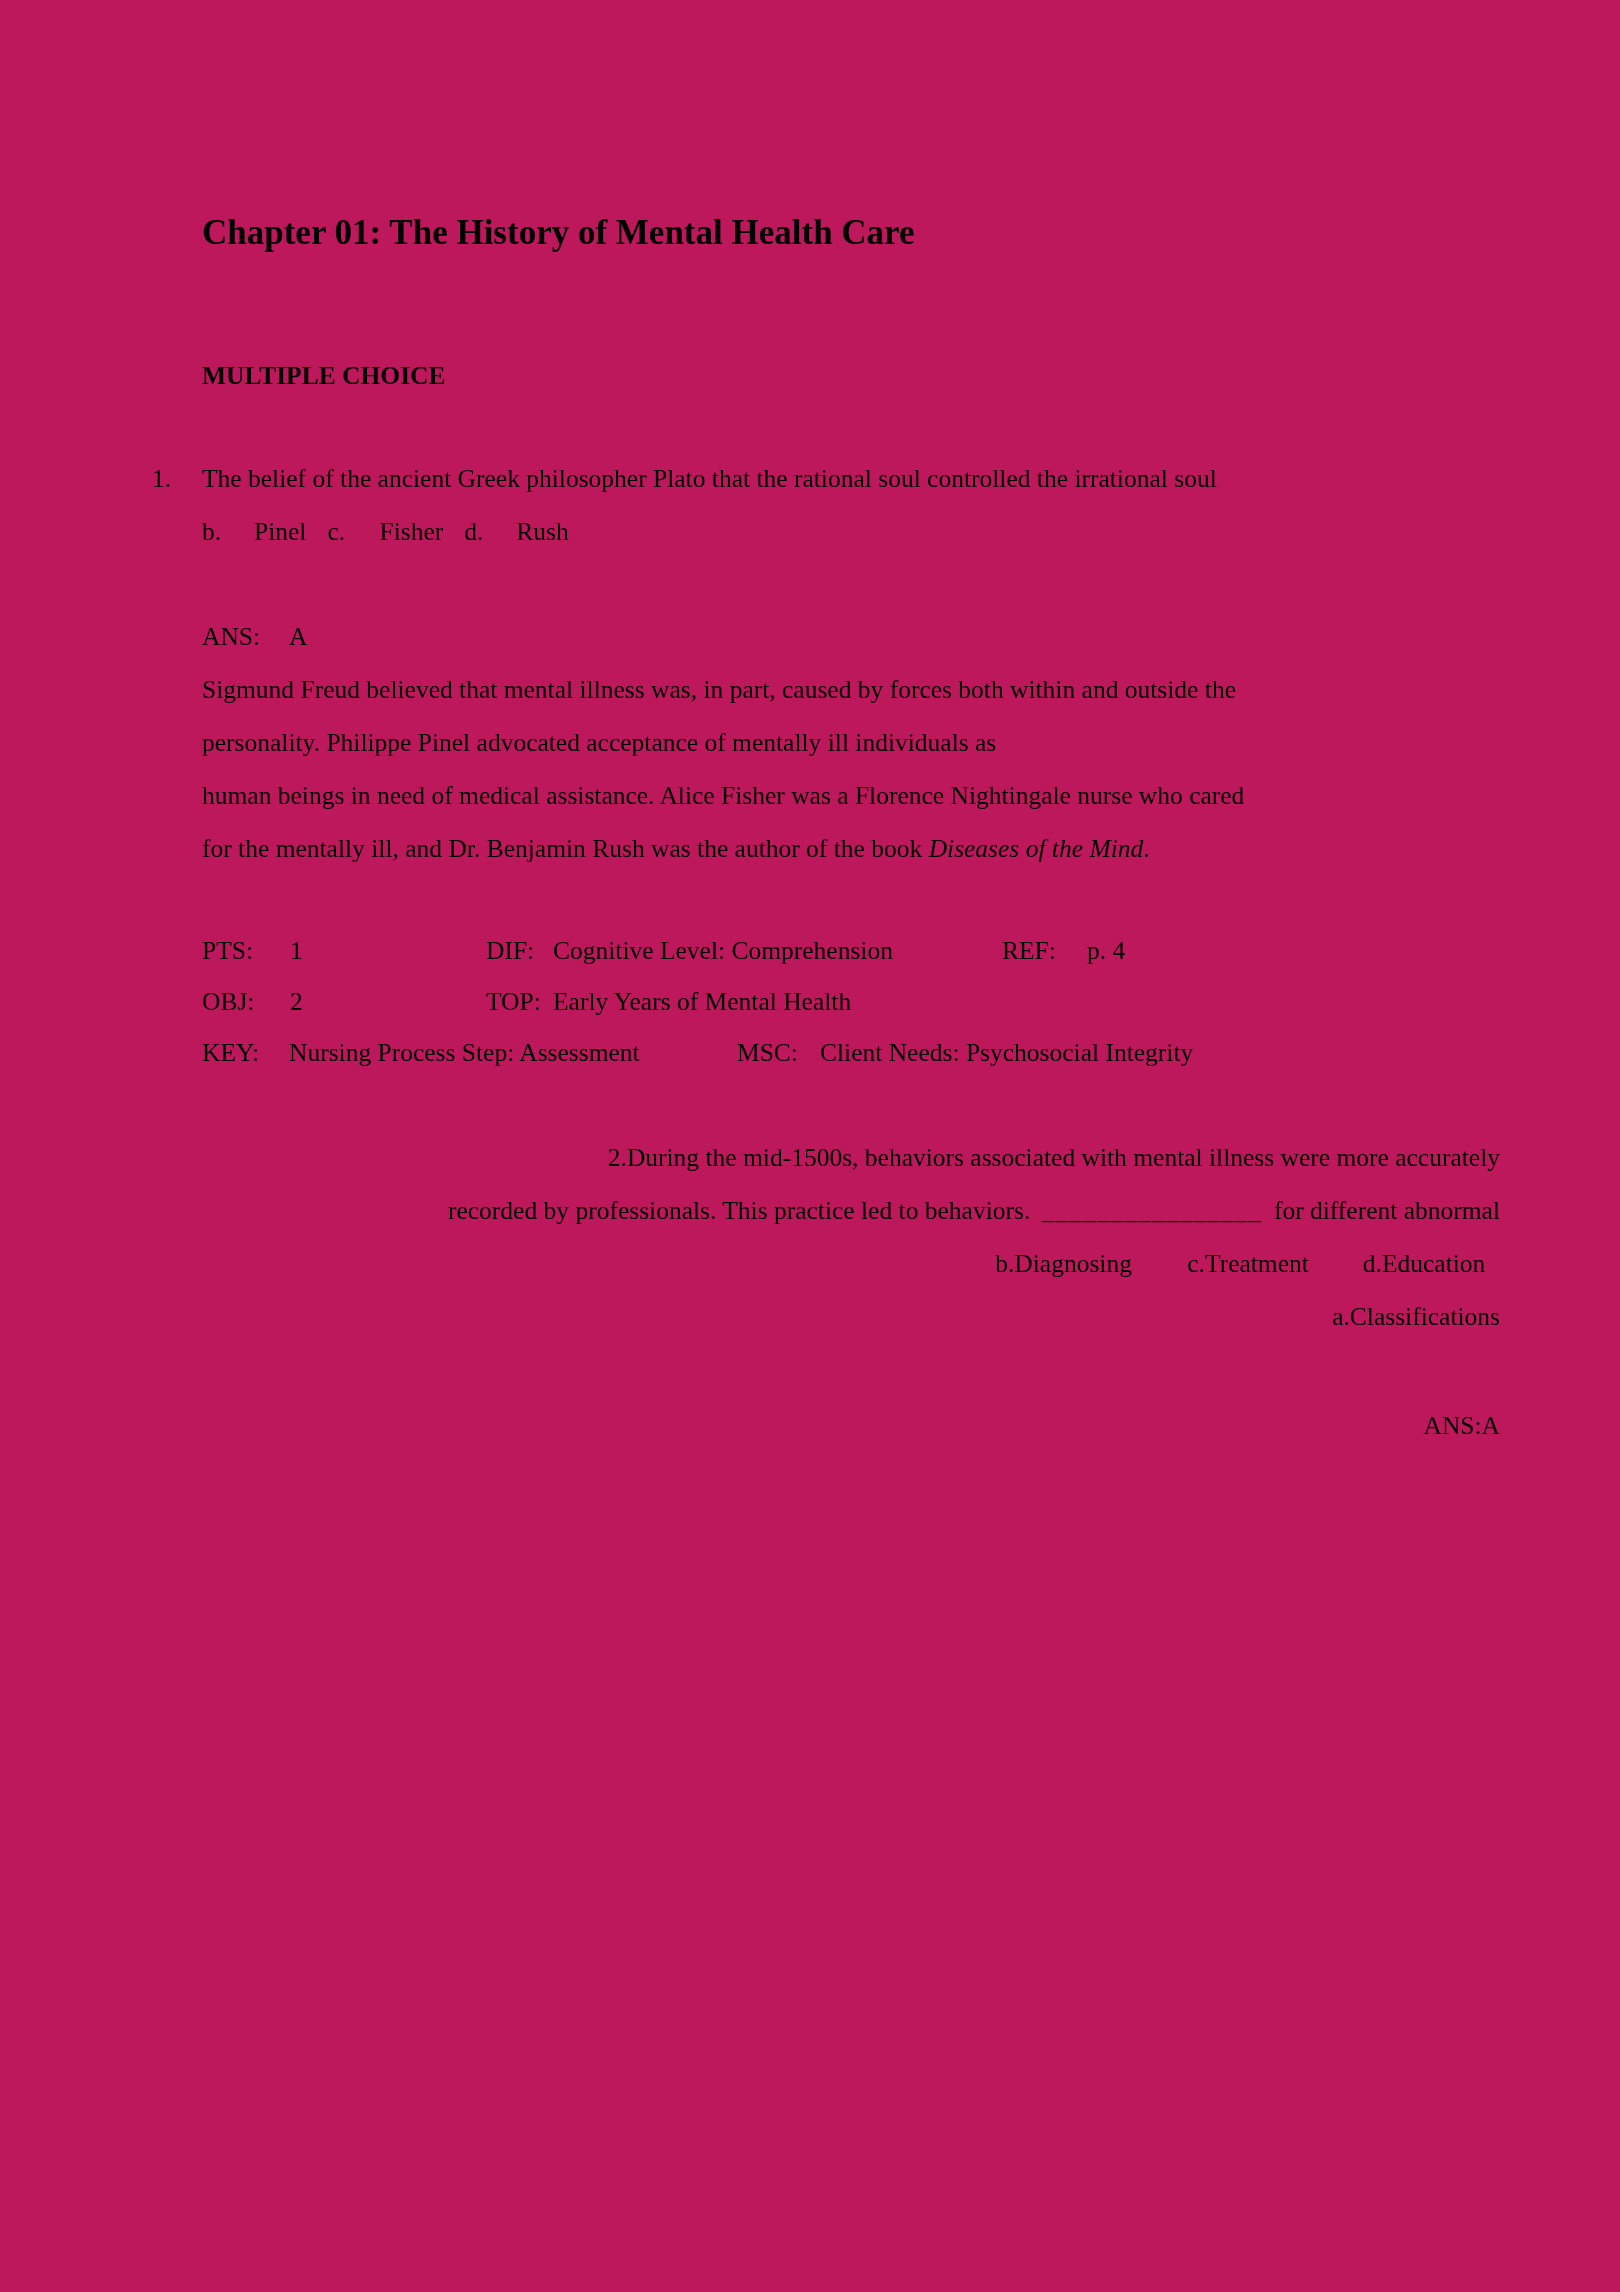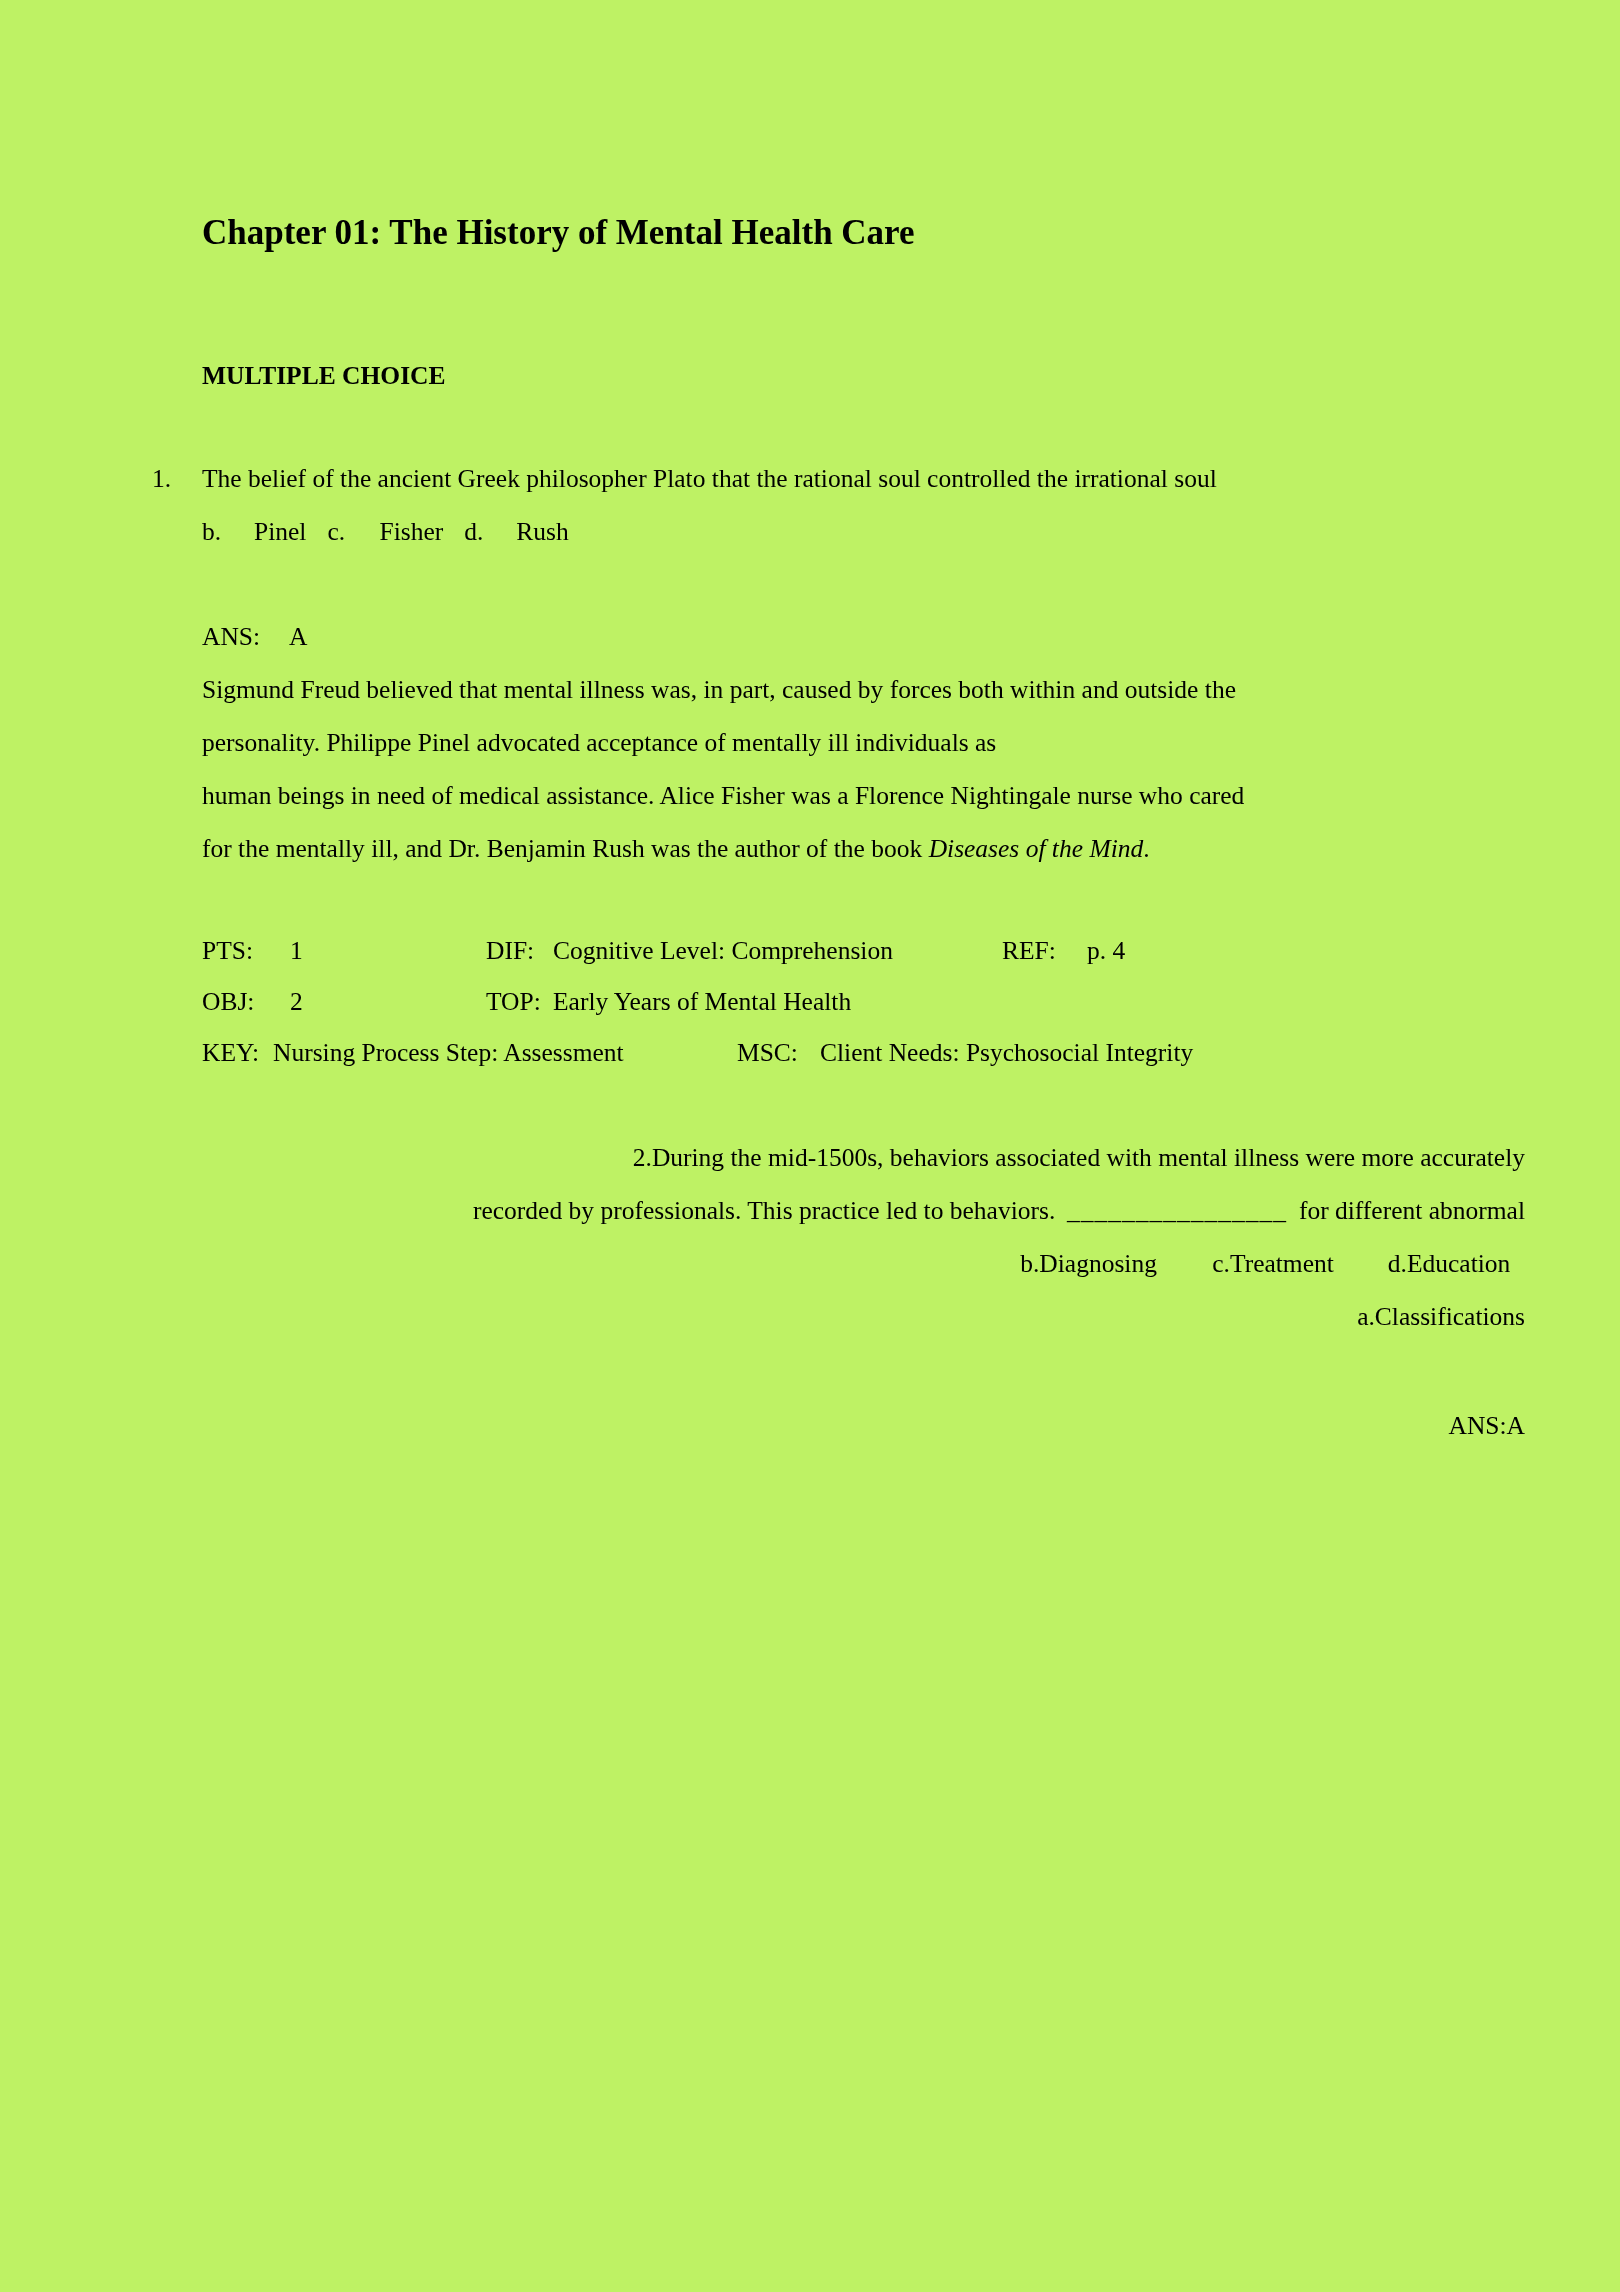--- a/index.html
+++ b/index.html
@@ -1,25 +1,25 @@
 <!DOCTYPE html>
 <html><head>
 <meta charset="utf-8">
 <style>
   * { margin:0; padding:0; box-sizing:border-box; }
   html, body { background:#ffffff; }
   .page {
     width:1620px;
     height:2293px;
-    background:#bef264;
+    background:#be185d;
     color:#000000;
     font-family:"Liberation Serif","DejaVu Serif",serif;
     font-size:25.5px;
     line-height:53px;
-    padding:211px 95px 0 202px;
+    padding:211px 120px 0 202px;
     overflow:hidden;
     position:relative;
   }
   .doc-title {
     font-size:35px;
     font-weight:bold;
     line-height:43px;
     white-space:nowrap;
   }
   .section-heading {
@@ -89,21 +89,21 @@
         <span style="left:885px">p. 4</span>
       </div>
       <div class="meta-row">
         <span style="left:0">OBJ:</span>
         <span style="left:88px">2</span>
         <span style="left:284px">TOP:</span>
         <span style="left:351px">Early Years of Mental Health</span>
       </div>
       <div class="meta-row">
         <span style="left:0">KEY:</span>
-        <span style="left:71px">Nursing Process Step: Assessment</span>
+        <span style="left:87px">Nursing Process Step: Assessment</span>
         <span style="left:535px">MSC:</span>
         <span style="left:618px">Client Needs: Psychosocial Integrity</span>
       </div>
     </div>
   </section>
 
   <section class="question q2">
     <div class="line q2-first">
       <span class="qnum2">2.</span><span>During the mid-1500s, behaviors associated with mental illness were more accurately</span>
     </div>

